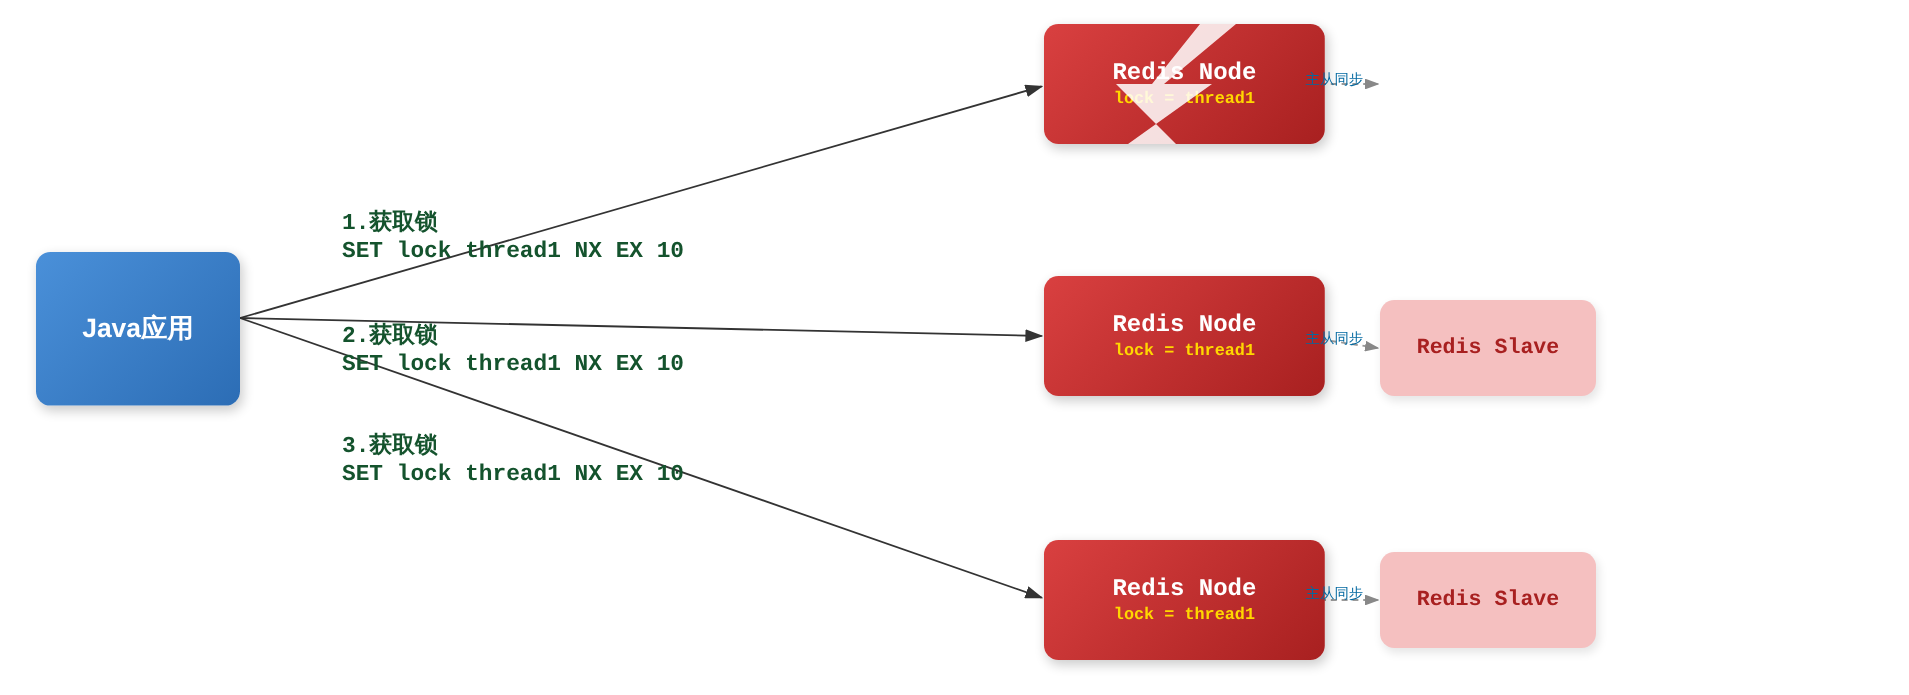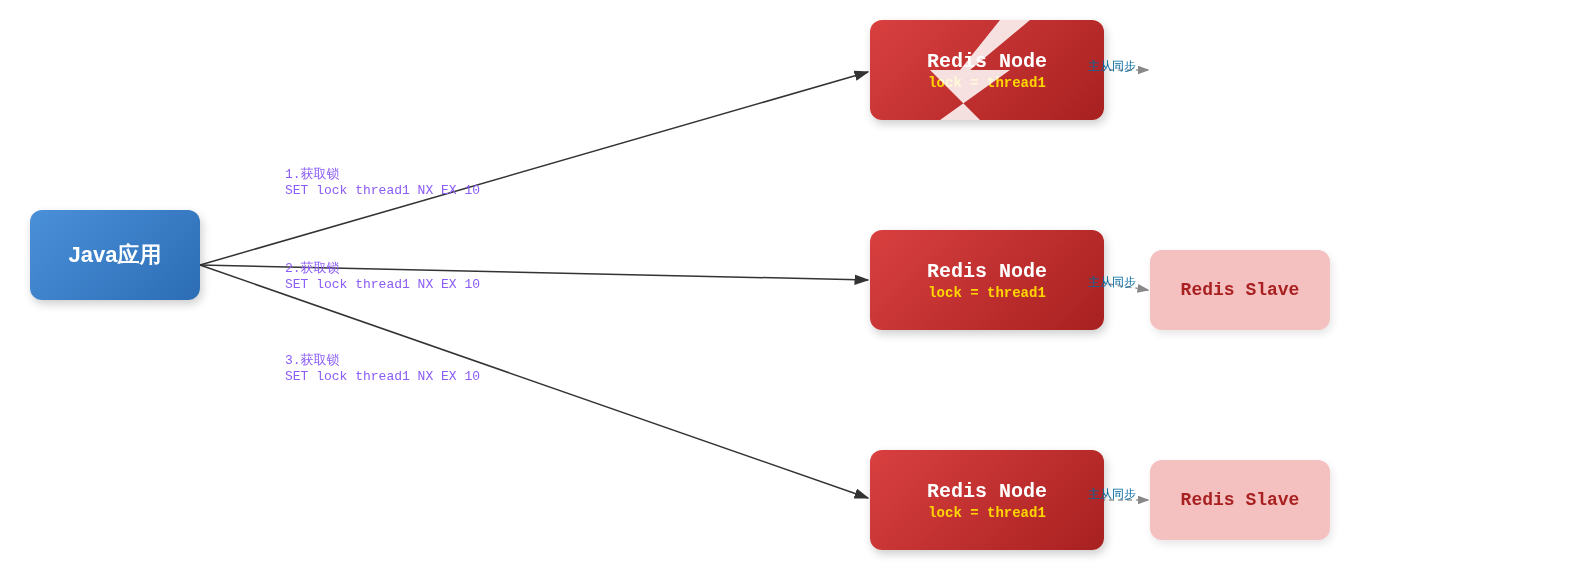--- a/index.html
+++ b/index.html
@@ -15,21 +15,21 @@
       width: 1591px;
       height: 579px;
       position: relative;
     }
     
     .java-box {
       position: absolute;
       left: 30px;
       top: 210px;
       width: 170px;
-      height: 90px;
+      height: 128px;
       background: linear-gradient(135deg, #4a90d9, #2c6db5);
       border-radius: 12px;
       display: flex;
       align-items: center;
       justify-content: center;
       color: white;
       font-size: 22px;
       font-family: 'Microsoft YaHei', '微软雅黑', sans-serif;
       font-weight: bold;
       box-shadow: 2px 4px 10px rgba(0,0,0,0.2);
@@ -108,23 +108,24 @@
       position: absolute;
       top: 0; left: 0; width: 100%; height: 100%;
       pointer-events: none;
       border-radius: 12px;
       overflow: hidden;
     }
     
     .arrow-label {
       position: absolute;
       font-family: 'Courier New', monospace;
-      font-size: 13px;
-      color: #8b5cf6;
+      font-size: 19px;
+      color: #14532d;
       white-space: pre-line;
+      font-weight: bold;
     }
     .sync-label {
       position: absolute;
       font-family: 'Microsoft YaHei', '微软雅黑', sans-serif;
       font-size: 12px;
       color: #0369a1;
     }
   </style>
 </head>
 <body>

